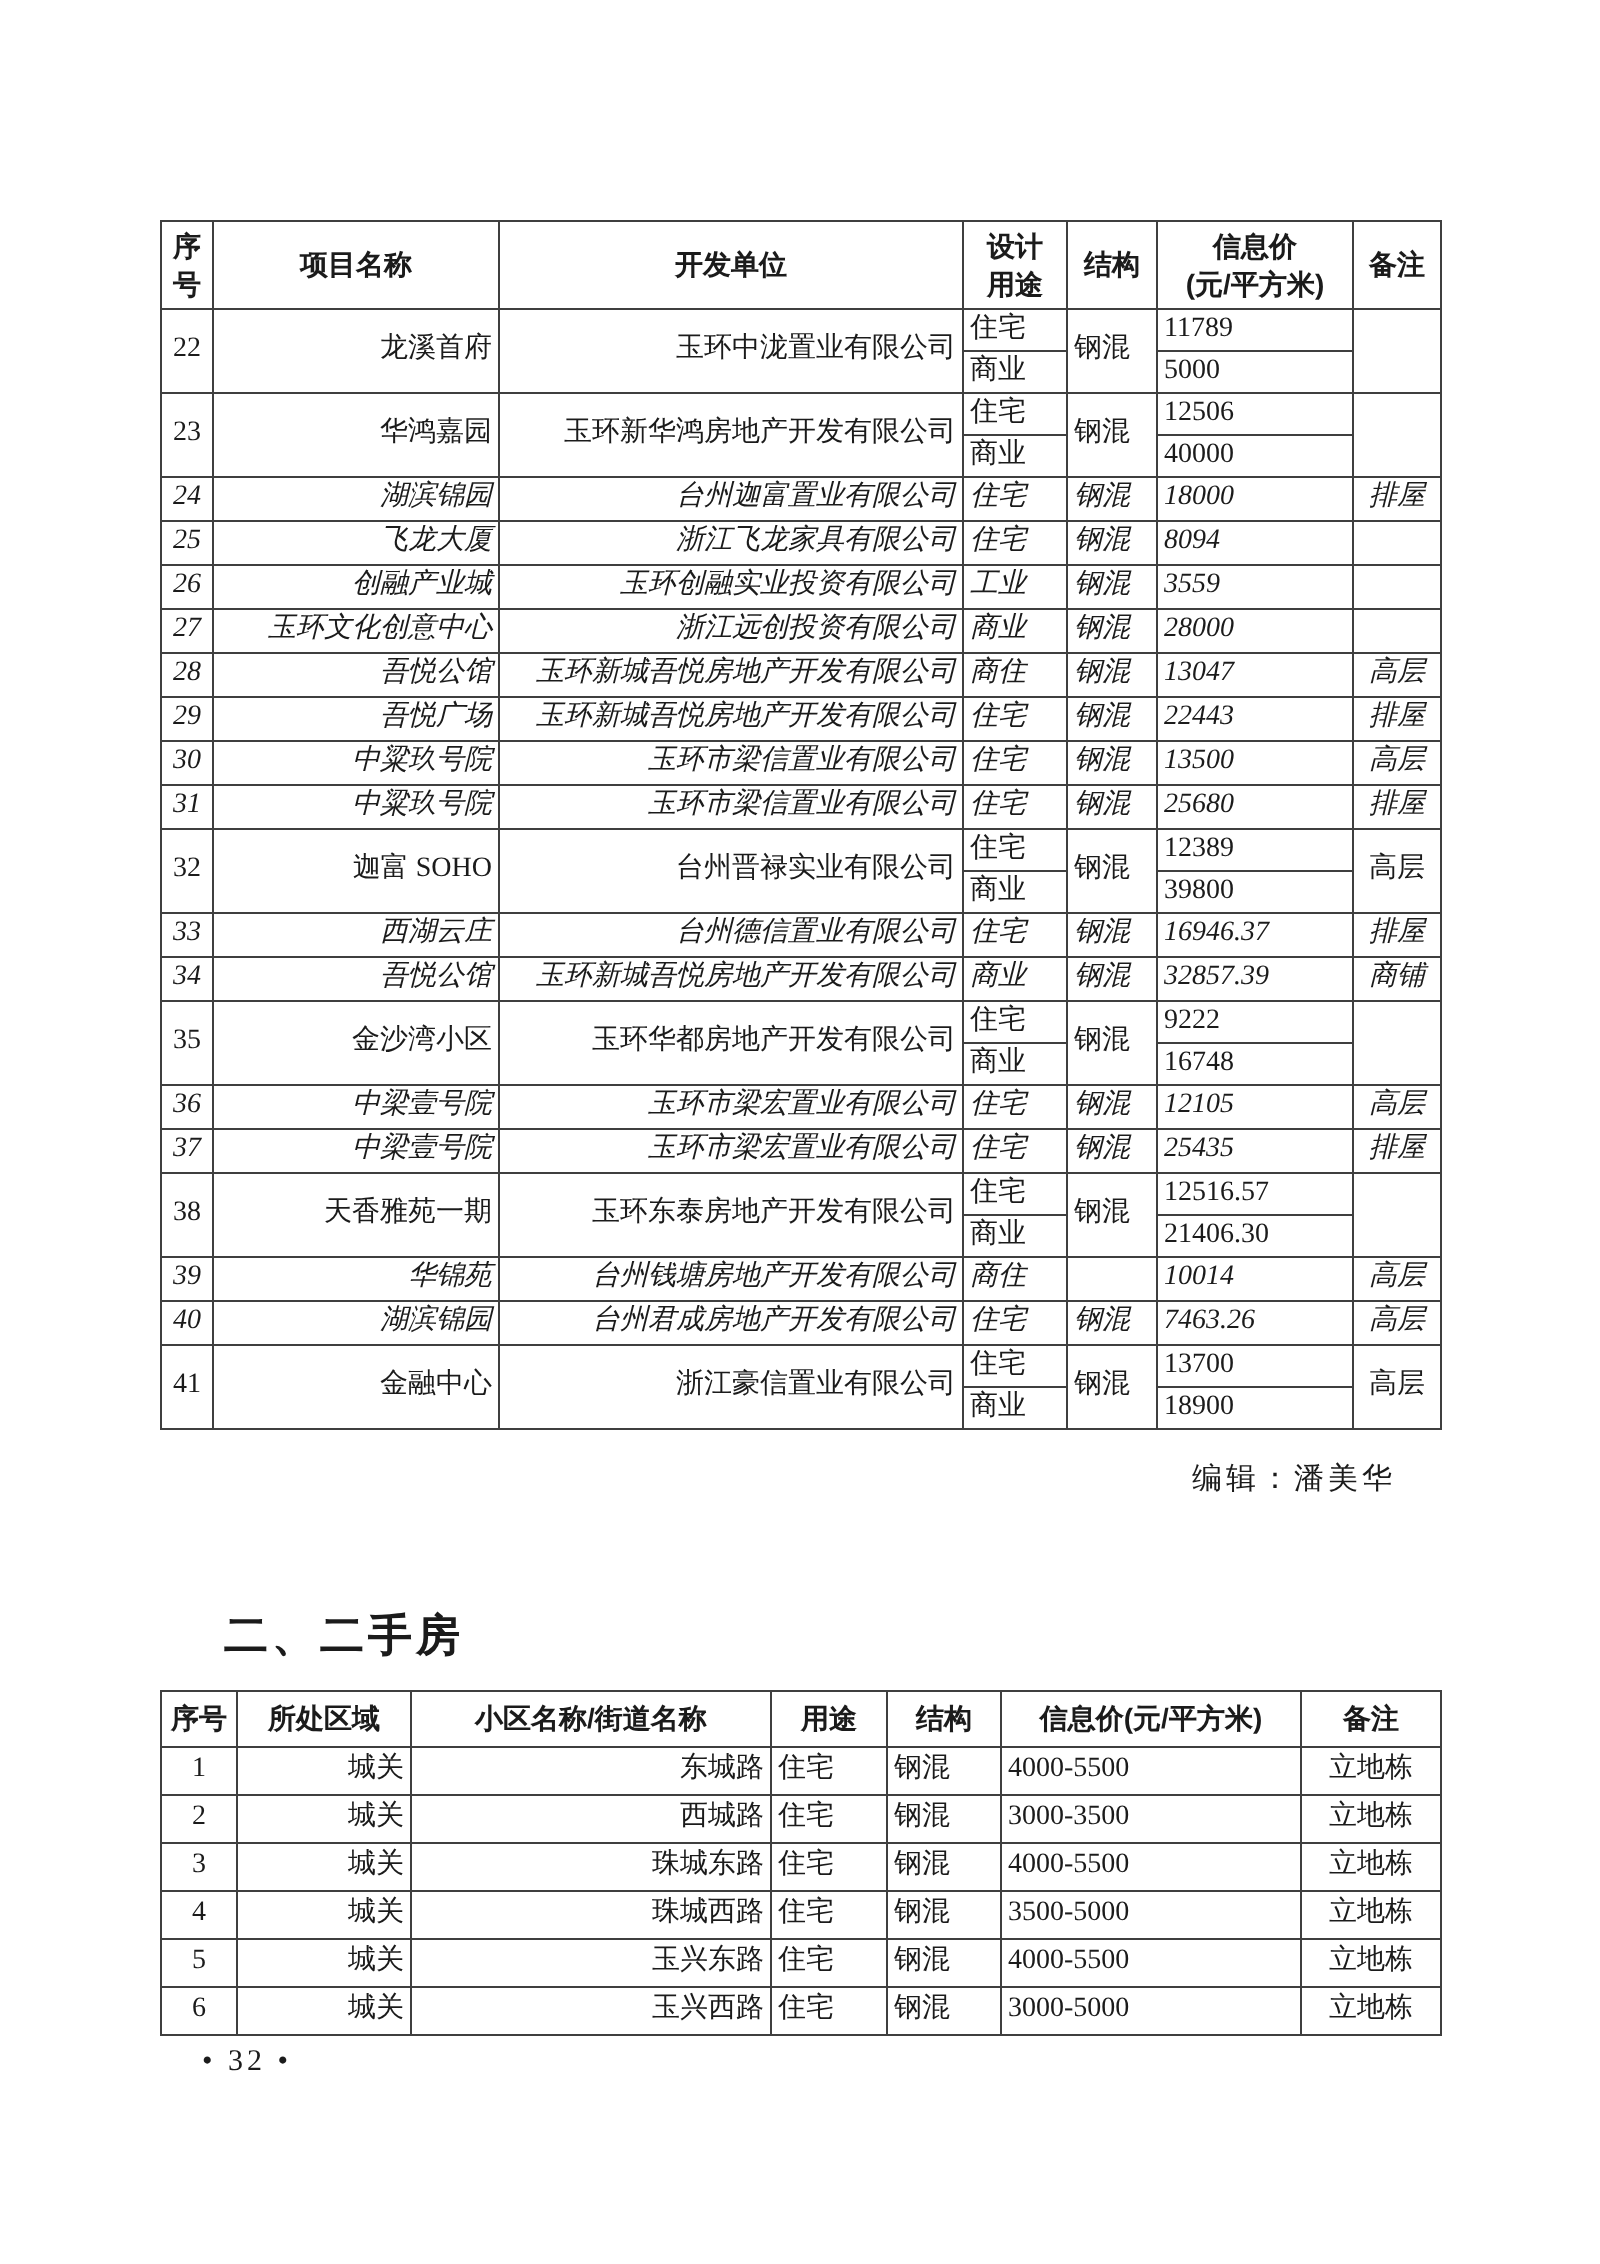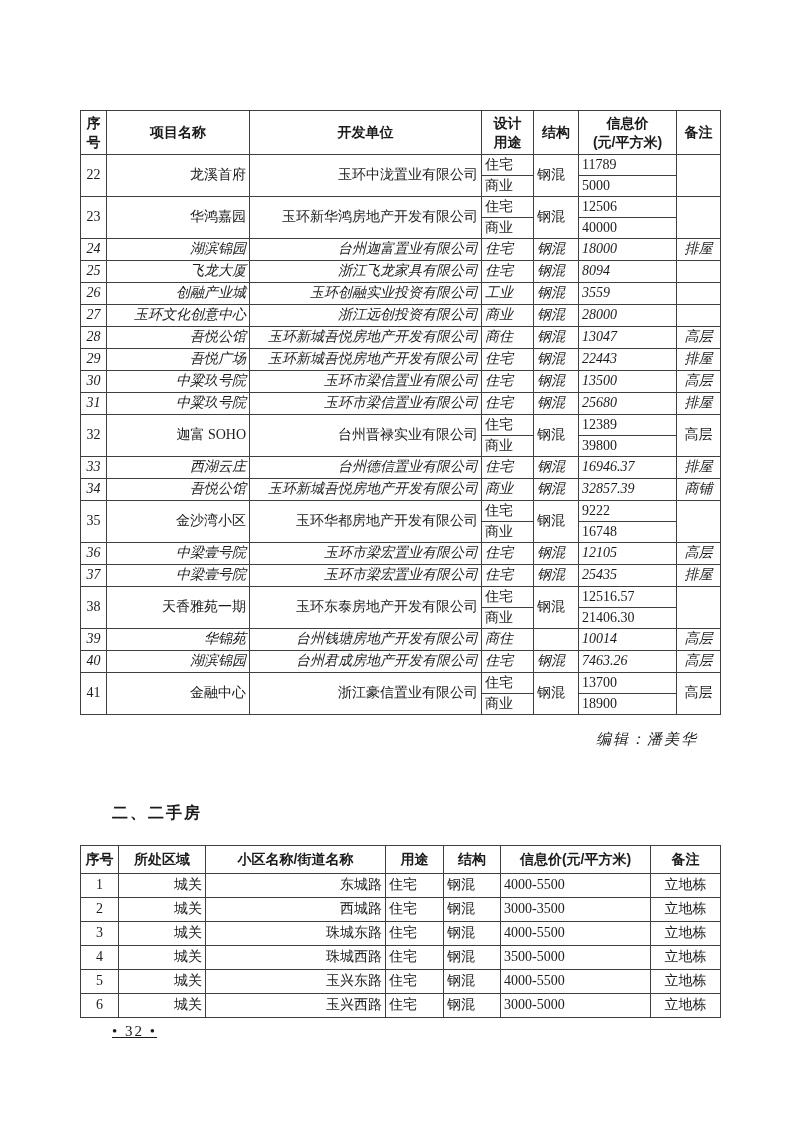--- a/index.html
+++ b/index.html
@@ -53,38 +53,36 @@
     background:#3f3f3f;
   }
   
   .t2 { top:845px; }
   .t2 thead tr { height:28px; }
   .t2 tbody tr { height:24px; }
   .editor-credit {
     position:absolute;
     top:730px; left:80px; width:618px;
     text-align:right;
-    font-style:italic;
     font-size:15px;
     letter-spacing:2px;
   }
   .section-title {
     position:absolute;
     top:803px; left:112px;
     font-family:"Liberation Sans","DejaVu Sans",sans-serif;
     font-weight:700;
-    font-size:16px;
+    font-size:22px;
     letter-spacing:2px;
   }
   .page-number {
     position:absolute;
-    top:1023px; left:112px;
+    top:1023px; left:101px;
     font-size:15px;
     letter-spacing:2px;
-    text-decoration:underline;
   }
 </style>
 </head>
 <body>
 
 <div class="page">
 
   <table class="doc-table t1">
     <colgroup>
       <col style="width:26px">

